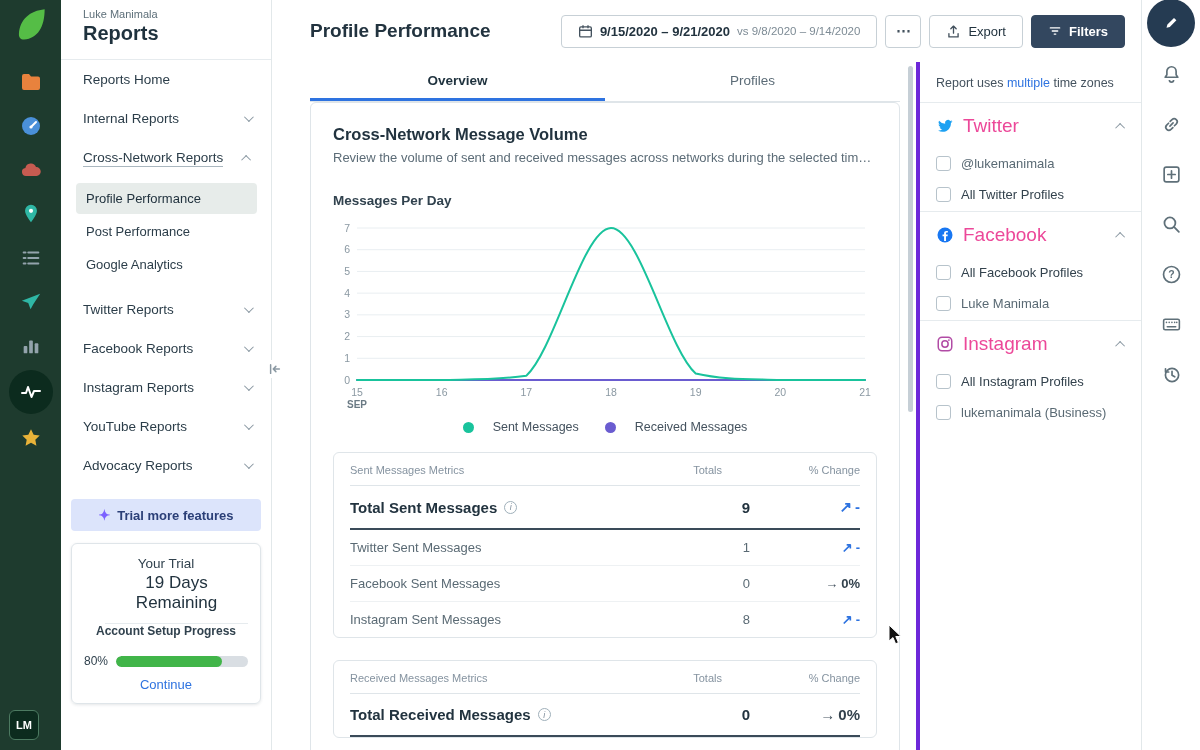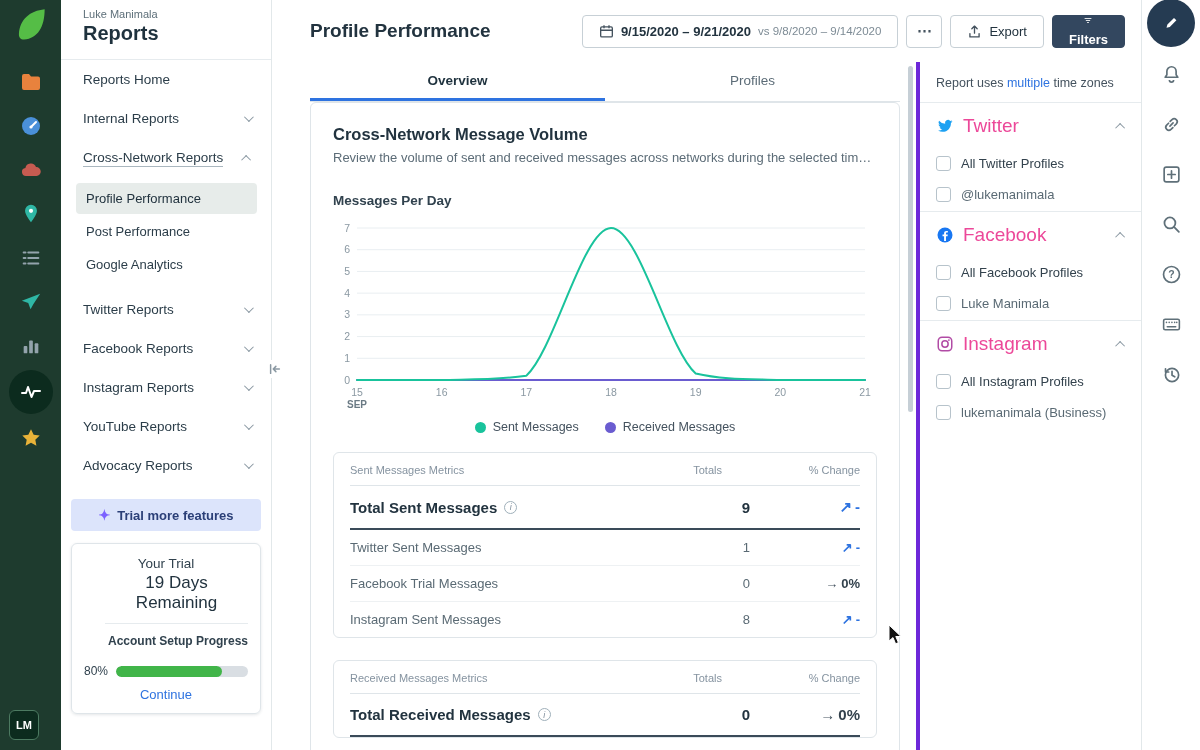--- a/index.html
+++ b/index.html
@@ -23,52 +23,52 @@
   .chev.down { transform: rotate(45deg) translateY(-2px); }
   .chev.up { transform: rotate(-135deg) translateY(-2px); }
   .subnav { padding: 2px 0 8px; }
   .subnav-item { margin: 2px 14px 2px 15px; padding: 8px 10px; font-size: 13px; color: #2b3d49; border-radius: 4px; cursor: pointer; }
   .subnav-item.selected { background: #e7ecea; color: #22333f; font-weight: 500; }
   .trial-btn { margin: 14px 10px 10px; background: #dce4fb; border-radius: 4px; height: 32px; display: flex; align-items: center; justify-content: center; gap: 7px; font-size: 13px; font-weight: 600; color: #2b3f77; cursor: pointer; }
   .sparkle { color: #7b61ff; font-size: 14px; line-height: 1; }
   .trial-card { margin: 2px 10px; border: 1px solid #dfe5e9; border-radius: 6px; box-shadow: 0 1px 3px rgba(40,60,70,.12); padding: 12px 12px 10px; text-align: center; }
   .tc-title { font-size: 13.5px; color: #31424e; }
   .tc-days { font-size: 17px; font-weight: 400; color: #22333f; margin-top: 2px; padding-bottom: 10px; border-bottom: 1px solid #e6ebee; margin-left: 21px; }
-  .tc-progress-label { font-size: 12px; font-weight: 700; color: #31424e; text-align: right; margin-top: 10px; }
+  .tc-progress-label { font-size: 12px; font-weight: 700; color: #31424e; text-align: center; }
   .tc-progress-row { display: flex; align-items: center; gap: 8px; margin-top: 16px; }
   .tc-pct { font-size: 12px; color: #31424e; }
   .tc-bar { flex: 1; height: 11px; border-radius: 6px; background: #d9dee3; overflow: hidden; }
   .tc-fill { height: 100%; background: #41b549; border-radius: 6px; }
   .tc-continue { display: inline-block; margin-top: 9px; font-size: 13px; color: #2e73e0; cursor: pointer; }
 
   
   .content { flex: 1; display: flex; flex-direction: column; min-width: 0; }
   .content-header { height: 62px; display: flex; align-items: center; padding: 0 16px 0 38px; gap: 8px; flex-shrink: 0; }
   .page-title { font-size: 19px; font-weight: 700; color: #22333f; margin-right: auto; }
   .btn { display: flex; align-items: center; gap: 7px; height: 33px; padding: 0 16px; border: 1px solid #c7d0d6; border-radius: 4px; background: #fff; font-size: 13px; color: #22333f; cursor: pointer; white-space: nowrap; }
   .btn .bold { font-weight: 700; }
   .btn .vs { font-size: 11.5px; color: #7d8b95; }
   .btn.icon-only { width: 36px; justify-content: center; font-weight: 700; font-size: 15px; color: #44525e; }
-  .btn.dark { background: #33475f; border-color: #33475f; color: #fff; font-weight: 600; flex-direction: column; }
+  .btn.dark { background: #33475f; border-color: #33475f; color: #fff; font-weight: 600; }
 
   .content-body { flex: 1; display: flex; min-height: 0; }
   .main-scroll { width: 644px; flex-shrink: 0; padding: 0 16px 0 38px; position: relative; overflow: hidden; }
   .tabs { display: flex; height: 40px; border-bottom: 1px solid #dfe5e9; }
   .tab { flex: 1; display: flex; align-items: center; justify-content: center; font-size: 13.5px; color: #5c6c77; cursor: pointer; border-bottom: 3px solid transparent; }
   .tab.active { color: #1f323e; font-weight: 600; border-bottom-color: #2e73e0; }
 
   .report-card { border: 1px solid #dfe5e9; border-radius: 6px; margin-top: 0; padding: 22px; height: 900px; }
   .rc-title { font-size: 16.5px; font-weight: 700; color: #22333f; }
   .rc-sub { font-size: 13px; color: #5c6c77; margin-top: 6px; white-space: nowrap; overflow: hidden; text-overflow: ellipsis; }
   .chart-label { font-size: 13.5px; font-weight: 600; color: #31424e; margin-top: 28px; }
   .chart-wrap { margin-top: 8px; }
   .tick { font-size: 10.5px; fill: #8a98a2; font-family: "Liberation Sans", sans-serif; }
   .tick.sep { font-weight: 700; fill: #6a7a84; font-size: 10px; }
   .legend { display: flex; justify-content: center; gap: 26px; margin-top: 4px; }
-  .legend-item { display: flex; align-items: center; gap: 7px; font-size: 12.5px; color: #44525e; }
+  .legend-item { display: flex; align-items: center; gap: 19px; font-size: 12.5px; color: #44525e; }
   .dot { width: 11px; height: 11px; border-radius: 50%; }
 
   .metrics-table { border: 1px solid #dfe5e9; border-radius: 6px; margin-top: 18px; padding: 0 16px; }
   .mt-head, .mt-row { display: flex; align-items: center; }
   .mt-head { padding: 11px 0 9px; border-bottom: 1px solid #dfe5e9; font-size: 11px; color: #8593a0; gap: 28px; }
   .mt-row { padding: 10px 0; border-bottom: 1px solid #eef1f3; font-size: 13px; color: #5a6a74; }
   .mt-row:last-child { border-bottom: none; }
   .mt-row.emphasis { font-size: 15px; font-weight: 700; color: #22333f; border-bottom: 2px solid #3a4b59; padding: 12px 0; }
   .col-label { flex: 1; display: flex; align-items: center; gap: 7px; }
   .col-total { width: 90px; text-align: right; }
@@ -323,21 +323,21 @@
             </div>
             <div class="mt-row">
               <span class="col-label">
                   <span>Twitter Sent Messages</span>
                 </span>
               <span class="col-total">1</span>
               <span class="col-change"><span class="trend" data-trend="up"></span><span class="trend-val" data-trend="up">-</span></span>
             </div>
             <div class="mt-row">
               <span class="col-label">
-                  <span>Facebook Trial Messages</span>
+                  <span>Facebook Sent Messages</span>
                 </span>
               <span class="col-total">0</span>
               <span class="col-change"><span class="trend" data-trend="flat"></span><span class="trend-val" data-trend="flat">0%</span></span>
             </div>
             <div class="mt-row">
               <span class="col-label">
                   <span>Instagram Sent Messages</span>
                 </span>
               <span class="col-total">8</span>
               <span class="col-change"><span class="trend" data-trend="up"></span><span class="trend-val" data-trend="up">-</span></span>
@@ -367,27 +367,27 @@
         <div class="rp-notice"><span>Report uses </span><span class="link">multiple</span><span> time zones</span></div>
 
         <div class="rp-section">
           <div class="rp-head">
             <svg viewBox="0 0 24 24" width="18" height="18" fill="#1da1f2">
                 <path d="M22 5.8c-.7.3-1.5.6-2.3.7.8-.5 1.4-1.3 1.7-2.2-.8.5-1.6.8-2.5 1A3.9 3.9 0 0 0 12.2 9 11 11 0 0 1 4.1 4.9a3.9 3.9 0 0 0 1.2 5.2c-.6 0-1.2-.2-1.8-.5v.1c0 1.9 1.3 3.4 3.1 3.8-.6.2-1.2.2-1.8.1.5 1.6 2 2.7 3.7 2.7A7.9 7.9 0 0 1 2.7 18a11 11 0 0 0 6 1.8c7.2 0 11.2-6 11.2-11.2v-.5c.8-.6 1.5-1.3 2.1-2.3z"></path>
               </svg>
             <span class="net-name">Twitter</span>
             <span class="chev up"></span>
           </div>
+          <div class="rp-item secondary">
+              <span class="checkbox"></span>
+              <span class="item-label">@lukemanimala</span>
+            </div>
           <div class="rp-item">
               <span class="checkbox"></span>
               <span class="item-label">All Twitter Profiles</span>
-            </div>
-          <div class="rp-item secondary">
-              <span class="checkbox"></span>
-              <span class="item-label">@lukemanimala</span>
             </div>
         </div>
 
         <div class="rp-section">
           <div class="rp-head">
             <svg viewBox="0 0 24 24" width="18" height="18">
                 <circle cx="12" cy="12" r="10" fill="#1877f2"></circle>
                 <path d="M13.3 20v-6.2h2.1l.3-2.4h-2.4V9.9c0-.7.2-1.2 1.2-1.2h1.3V6.6c-.2 0-1-.1-1.9-.1-1.9 0-3.1 1.1-3.1 3.2v1.7H8.7v2.4h2.1V20z" fill="#fff"></path>
               </svg>
             <span class="net-name">Facebook</span>

